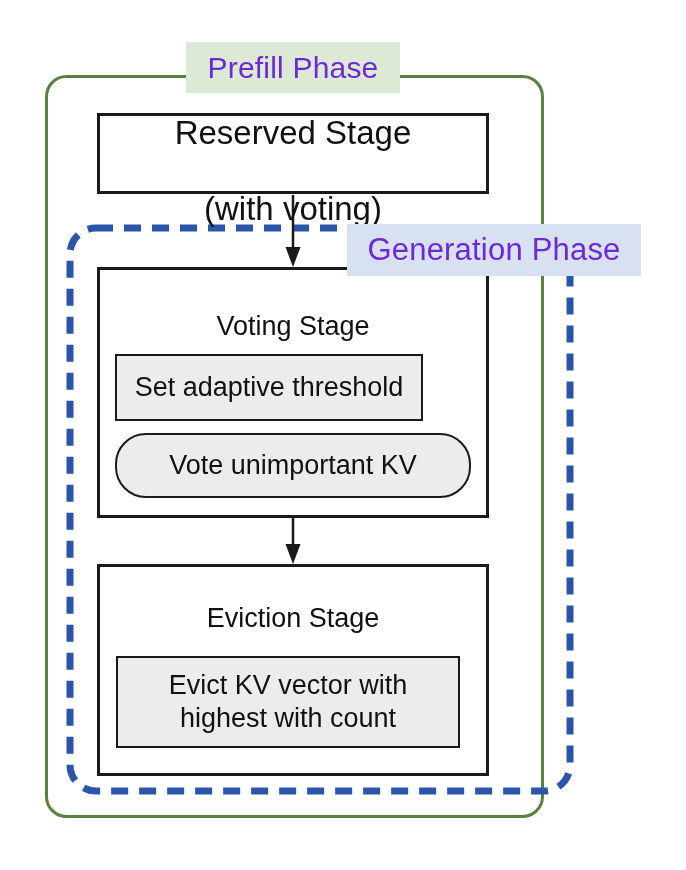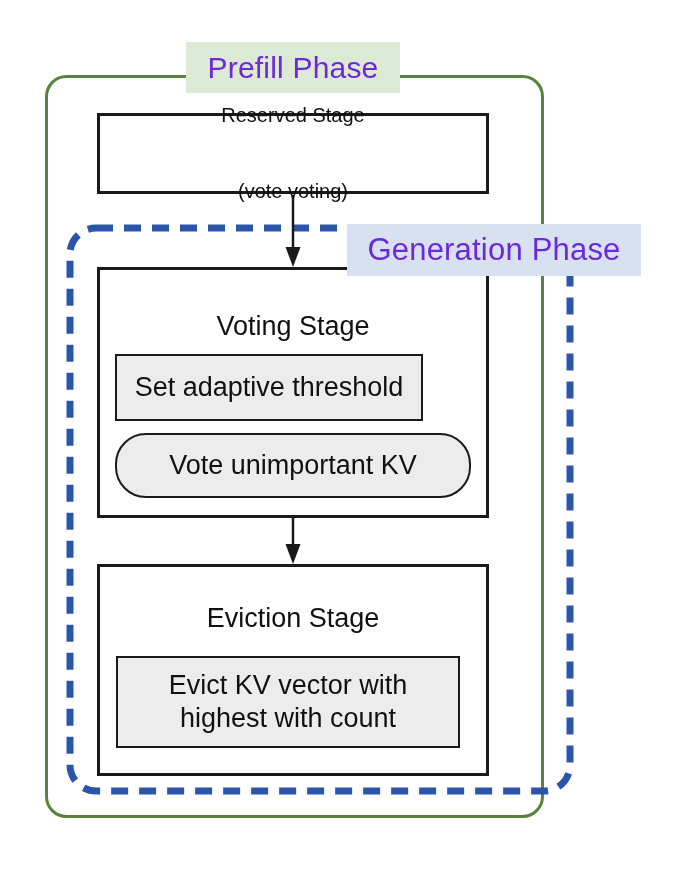--- a/index.html
+++ b/index.html
@@ -51,23 +51,23 @@
     left: 0; right: 0;
     text-align: center;
     font-size: 27px;
   }
 
   .stage-box.reserved {
     left: 97px; top: 113px; width: 392px; height: 81px;
     display: flex;
     flex-direction: column;
     align-items: center;
-    justify-content: center;
+    justify-content: space-between;
     text-align: center;
-    font-size: 20px;
+    font-size: 33px;
     line-height: 33px;
     gap: 43px;
   }
 
   .stage-box.voting   { left: 97px; top: 267px; width: 392px; height: 251px; }
   .stage-box.eviction { left: 97px; top: 564px; width: 392px; height: 212px; }
 
   .stage-box.voting .stage-title   { top: 41px; }
   .stage-box.eviction .stage-title { top: 36px; }
 
@@ -108,21 +108,21 @@
       <polygon points="293,564 285.5,544 300.5,544" fill="#1a1a1a"></polygon>
     </g>
   </svg>
 
   <div class="phase-label prefill">Prefill Phase</div>
 
   <div class="phase-label generation">Generation Phase</div>
 
   <div class="stage-box reserved">
     <div>Reserved Stage</div>
-    <div>(vote voting)</div>
+    <div>(with voting)</div>
   </div>
 
   <div class="stage-box voting">
     <div class="stage-title">Voting Stage</div>
     <div class="step-box step-1">
       <div>Set adaptive threshold</div>
     </div>
     <div class="step-box step-2">
       <div>Vote unimportant KV</div>
     </div>

